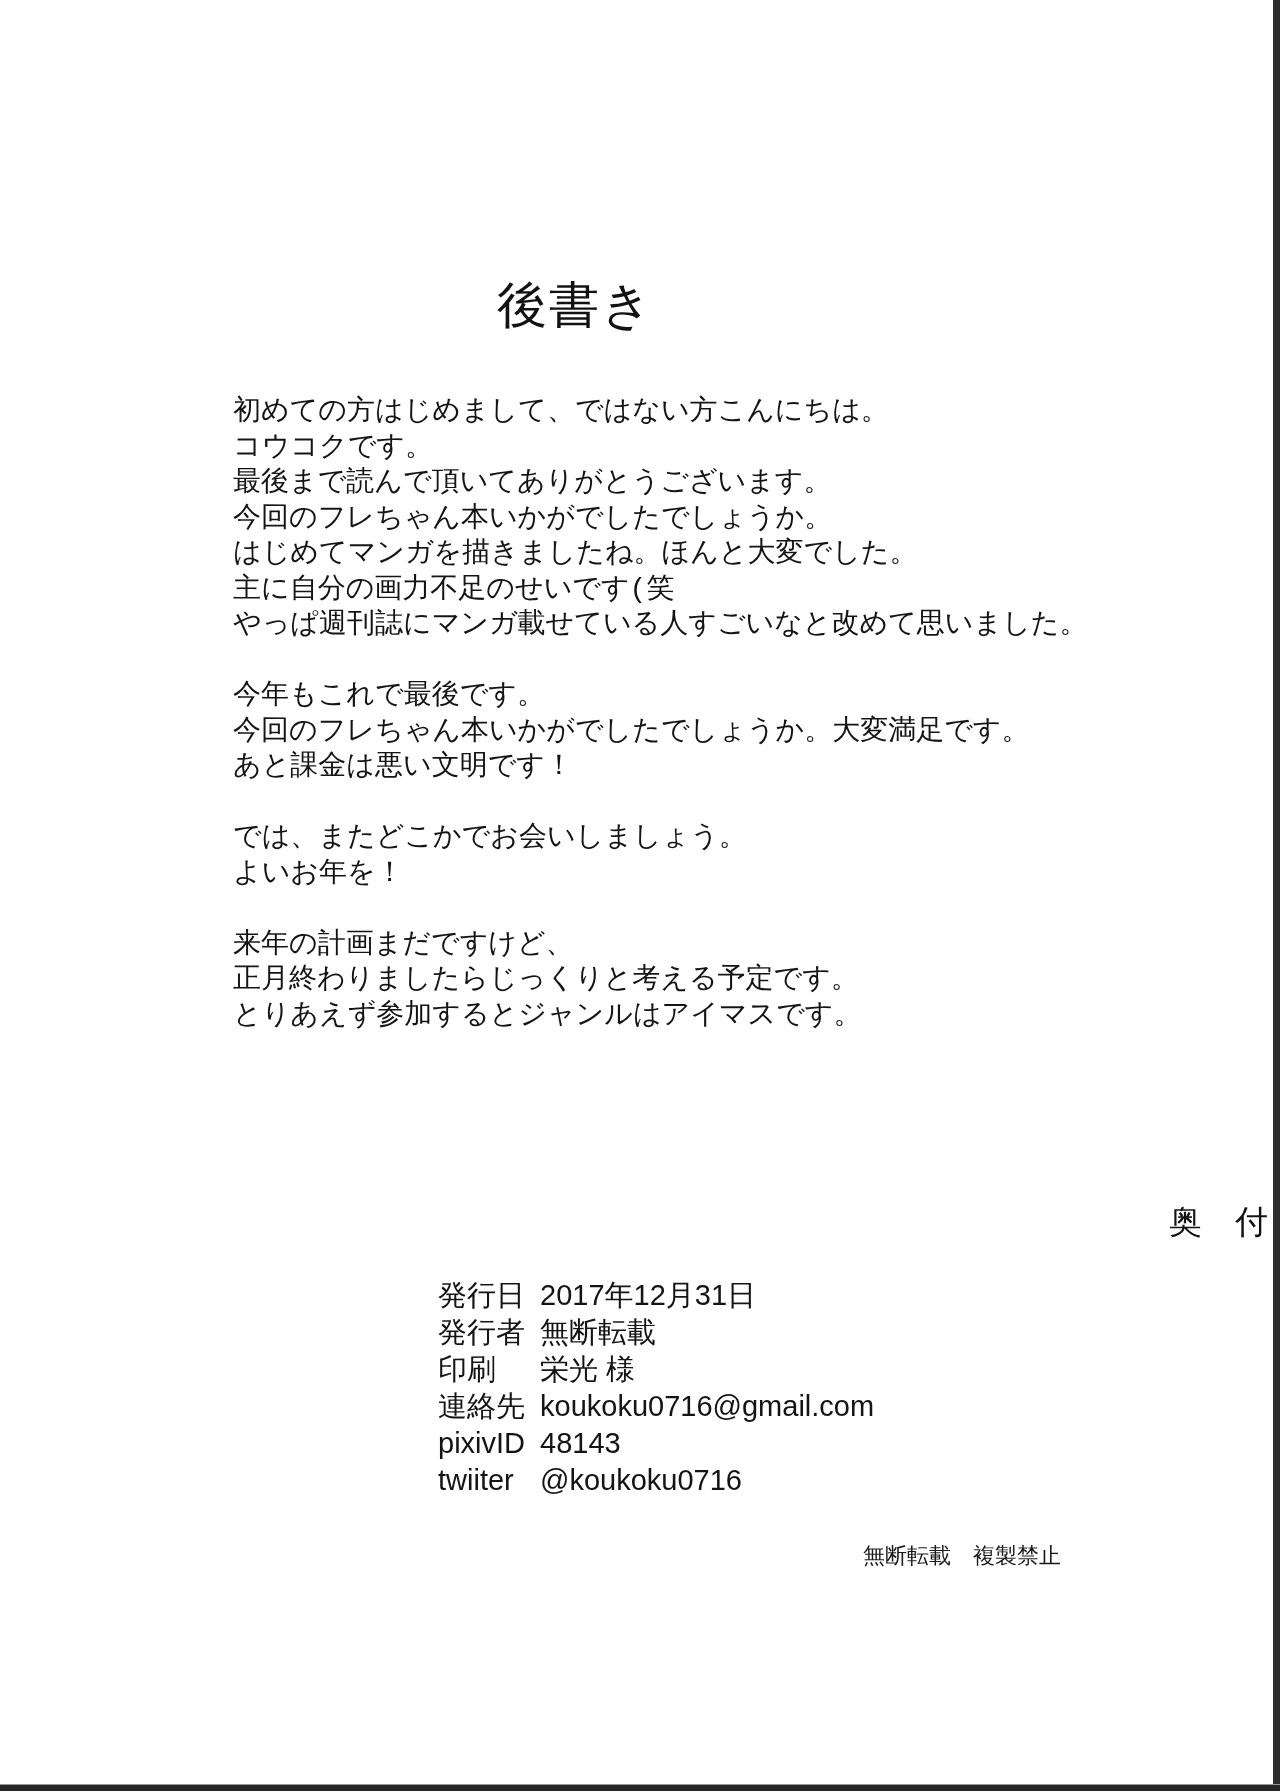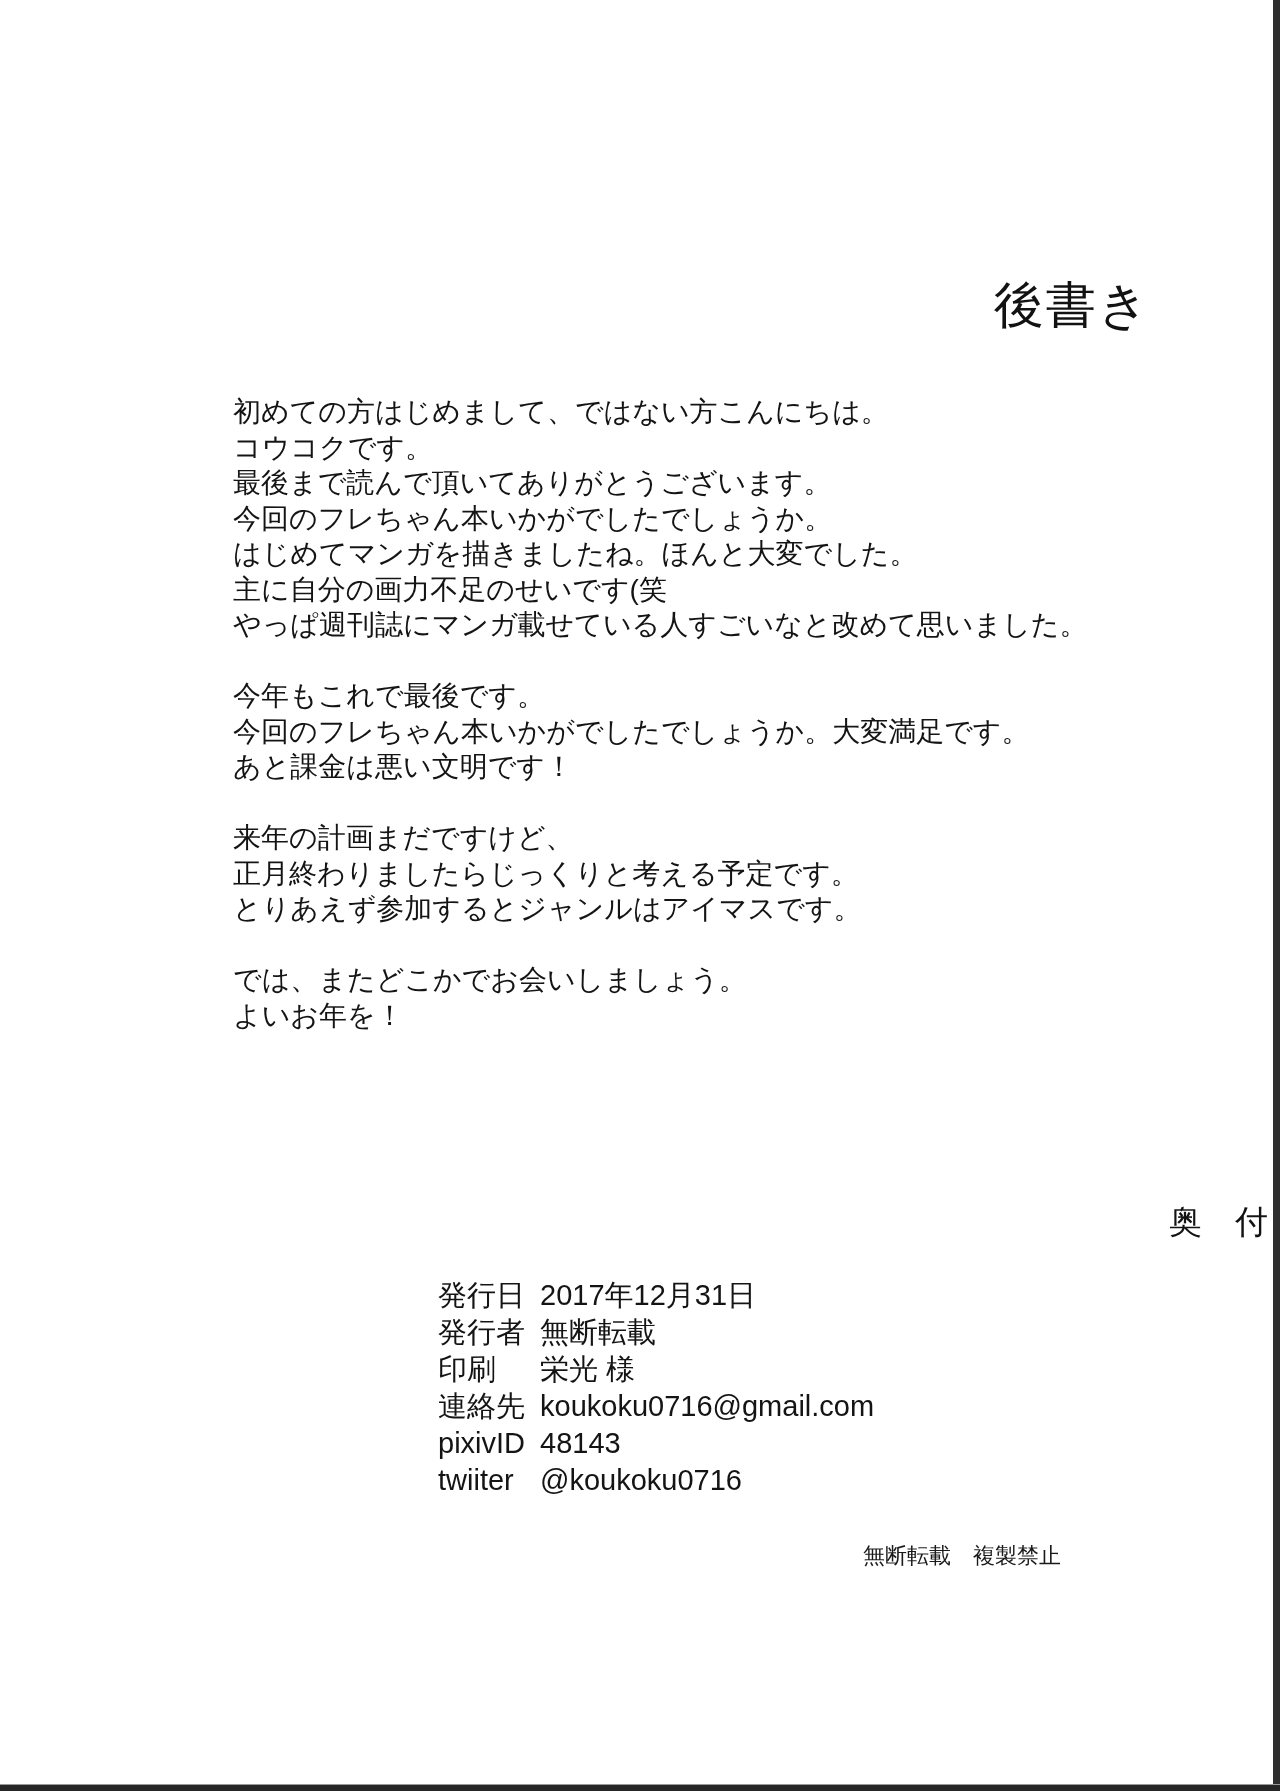--- a/index.html
+++ b/index.html
@@ -27,37 +27,37 @@
     left: 0; bottom: 0;
     width: 100%; height: 6px;
     background: #262626;
     border-top: 1px solid #9a9a9a;
   }
   .page-title {
     position: absolute;
     top: 272px;
     left: 0;
     width: 1151px;
-    text-align: right;
+    text-align: center;
     font-size: 50px;
     letter-spacing: 2px;
     color: #121212;
     white-space: nowrap;
   }
   .afterword {
     position: absolute;
     top: 394px;
     left: 233px;
     width: 900px;
     font-size: 28px;
     line-height: 35.5px;
     color: #141414;
   }
   .para + .para { margin-top: 35.5px; }
-  .line { white-space: nowrap; }
+  .line { white-space: nowrap; font-family: Liberation Mono, monospace; }
   .colophon-heading {
     position: absolute;
     top: 1200px;
     left: 0;
     width: 1268px;
     text-align: right;
     font-size: 33px;
     color: #121212;
     white-space: nowrap;
   }
@@ -97,27 +97,27 @@
       <div class="line">はじめてマンガを描きましたね。ほんと大変でした。</div>
       <div class="line">主に自分の画力不足のせいです(笑</div>
       <div class="line">やっぱ週刊誌にマンガ載せている人すごいなと改めて思いました。</div>
     </div>
     <div class="para">
       <div class="line">今年もこれで最後です。</div>
       <div class="line">今回のフレちゃん本いかがでしたでしょうか。大変満足です。</div>
       <div class="line">あと課金は悪い文明です！</div>
     </div>
     <div class="para">
+      <div class="line">では、またどこかでお会いしましょう。</div>
+      <div class="line">よいお年を！</div>
+    </div>
+    <div class="para">
       <div class="line">来年の計画まだですけど、</div>
       <div class="line">正月終わりましたらじっくりと考える予定です。</div>
       <div class="line">とりあえず参加するとジャンルはアイマスです。</div>
-    </div>
-    <div class="para">
-      <div class="line">では、またどこかでお会いしましょう。</div>
-      <div class="line">よいお年を！</div>
     </div>
   </div>
 
 <div class="colophon-heading">奥　付</div>
 
 <div class="colophon">
     <div class="colophon-row"><span class="colophon-label">発行日</span><span class="colophon-value">2017年12月31日</span></div>
     <div class="colophon-row"><span class="colophon-label">発行者</span><span class="colophon-value">無断転載</span></div>
     <div class="colophon-row"><span class="colophon-label">印刷</span><span class="colophon-value">栄光 様</span></div>
     <div class="colophon-row"><span class="colophon-label">連絡先</span><span class="colophon-value">koukoku0716@gmail.com</span></div>

